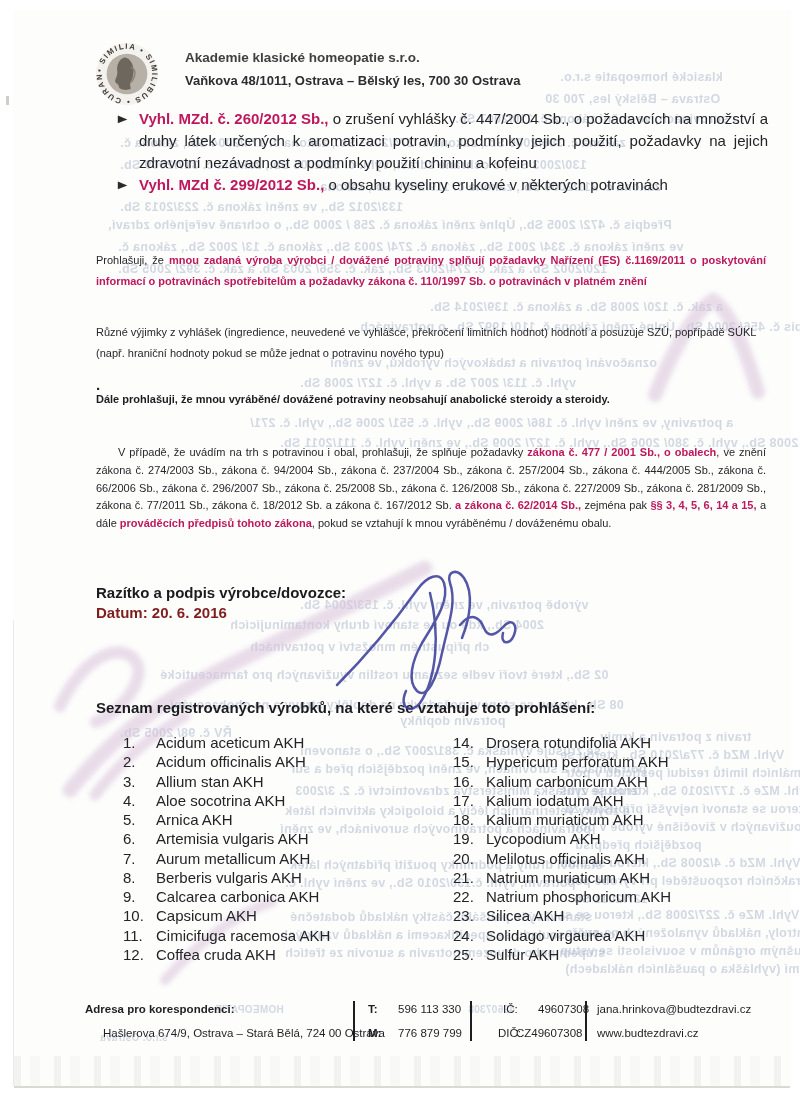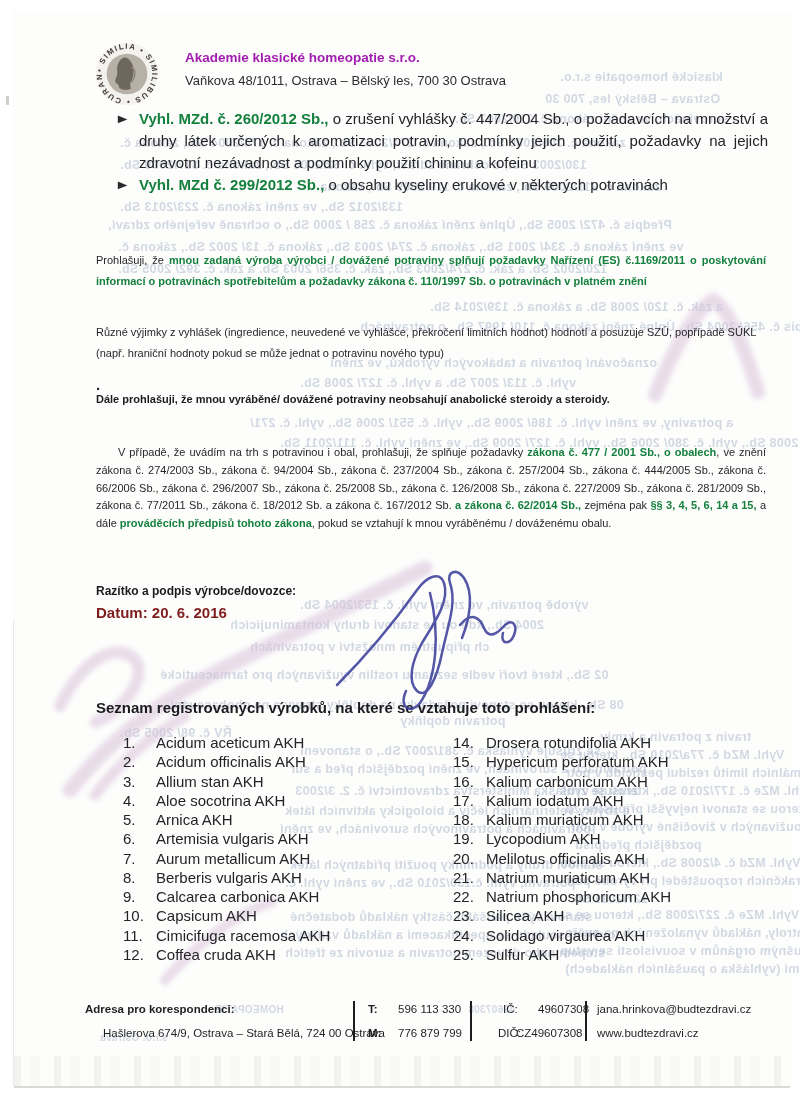--- a/index.html
+++ b/index.html
@@ -23,34 +23,34 @@
   #bleed-layer{position:absolute;inset:0;z-index:1;}
   .bleed-line{
     position:absolute;white-space:nowrap;font-weight:700;
     font-size:12.5px;letter-spacing:.3px;opacity:.5;
     transform:scaleX(-1);
   }
   
   .watermark{position:absolute;left:0;top:0;z-index:1;opacity:.55;filter:blur(2.5px);}
   
   .content{position:absolute;inset:0;z-index:2;}
-  .company{left:185px;top:50px;font-size:13.5px;font-weight:700;color:#a21caf;}
-  .address{left:185px;top:73px;font-size:13px;color:#2c2c31;}
+  .company{left:185px;top:50px;font-size:13.5px;font-weight:700;color:#404040;}
+  .address{left:185px;top:73px;font-size:13px;color:#2c2c31;font-weight:bold;}
   .bullets{left:120px;top:108px;width:648px;font-size:15px;line-height:22px;color:#242428;}
   .bullet{display:flex;}
   .bullet .arrow{flex:none;width:19px;font-size:10px;line-height:22px;color:#2a2a2e;transform:scaleX(1.25);}
   .bullet .btext{flex:1;text-align:justify;}
   .para{width:670px;font-size:11px;color:#27272c;text-align:justify;}
   .p1{left:96px;top:250px;line-height:21px;}
   .p2{left:96px;top:322px;line-height:21px;text-align:left;}
   .dotline{left:96px;top:376px;font-size:15px;font-weight:700;}
   .p3{left:96px;top:393px;font-weight:700;color:#1d1d21;text-align:left;}
   .p4{left:96px;top:444px;line-height:17.8px;text-indent:22px;}
-  strong{font-weight:700;color:#15803d;}
-  .stamp-line1{left:96px;top:584px;font-size:12px;font-weight:700;color:#1b1b1f;}
+  strong{font-weight:700;color:#be185d;}
+  .stamp-line1{left:96px;top:584px;font-size:15px;font-weight:700;color:#1b1b1f;}
   .stamp-line2{left:96px;top:604px;font-size:15px;font-weight:700;color:#7f1d1d;}
   .list-title{left:96px;top:699px;font-size:15px;font-weight:700;color:#1b1b1f;}
   .plist{list-style:none;margin:0;padding:0;font-size:15px;color:#242428;}
   .plist li{display:flex;line-height:19.25px;}
   .plist .num{flex:none;width:33px;}
   #plist-left{left:123px;top:733px;}
   #plist-right{left:453px;top:733px;}
   .signature-box{left:322px;top:563px;width:215px;height:152px;z-index:3;}
   
   .footer-text{font-size:11.5px;color:#1f1f23;white-space:nowrap;}

